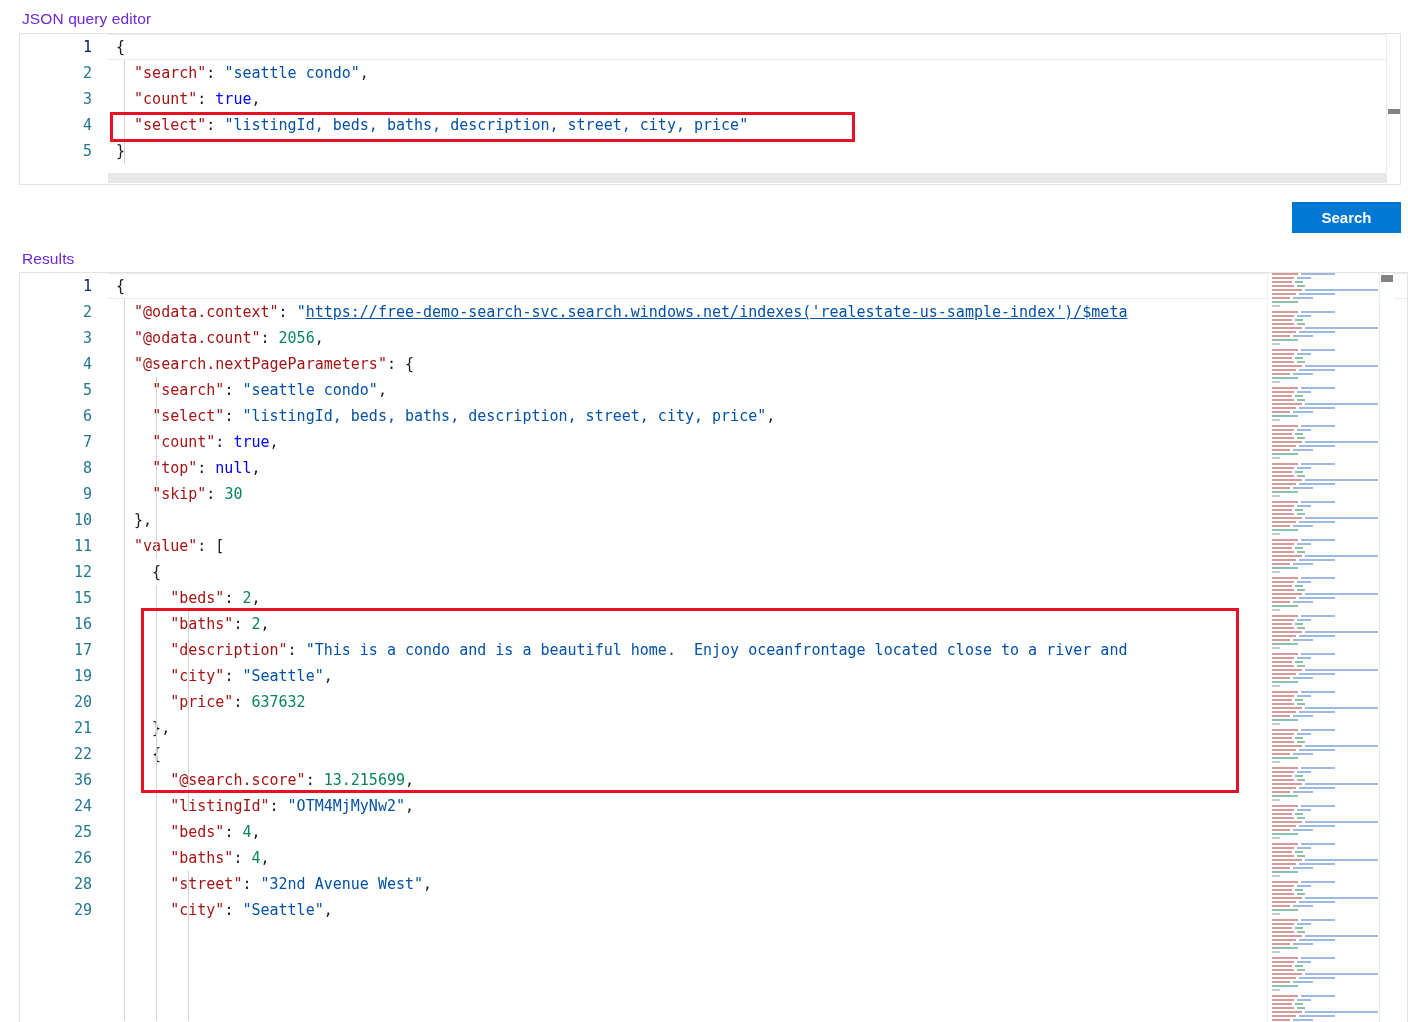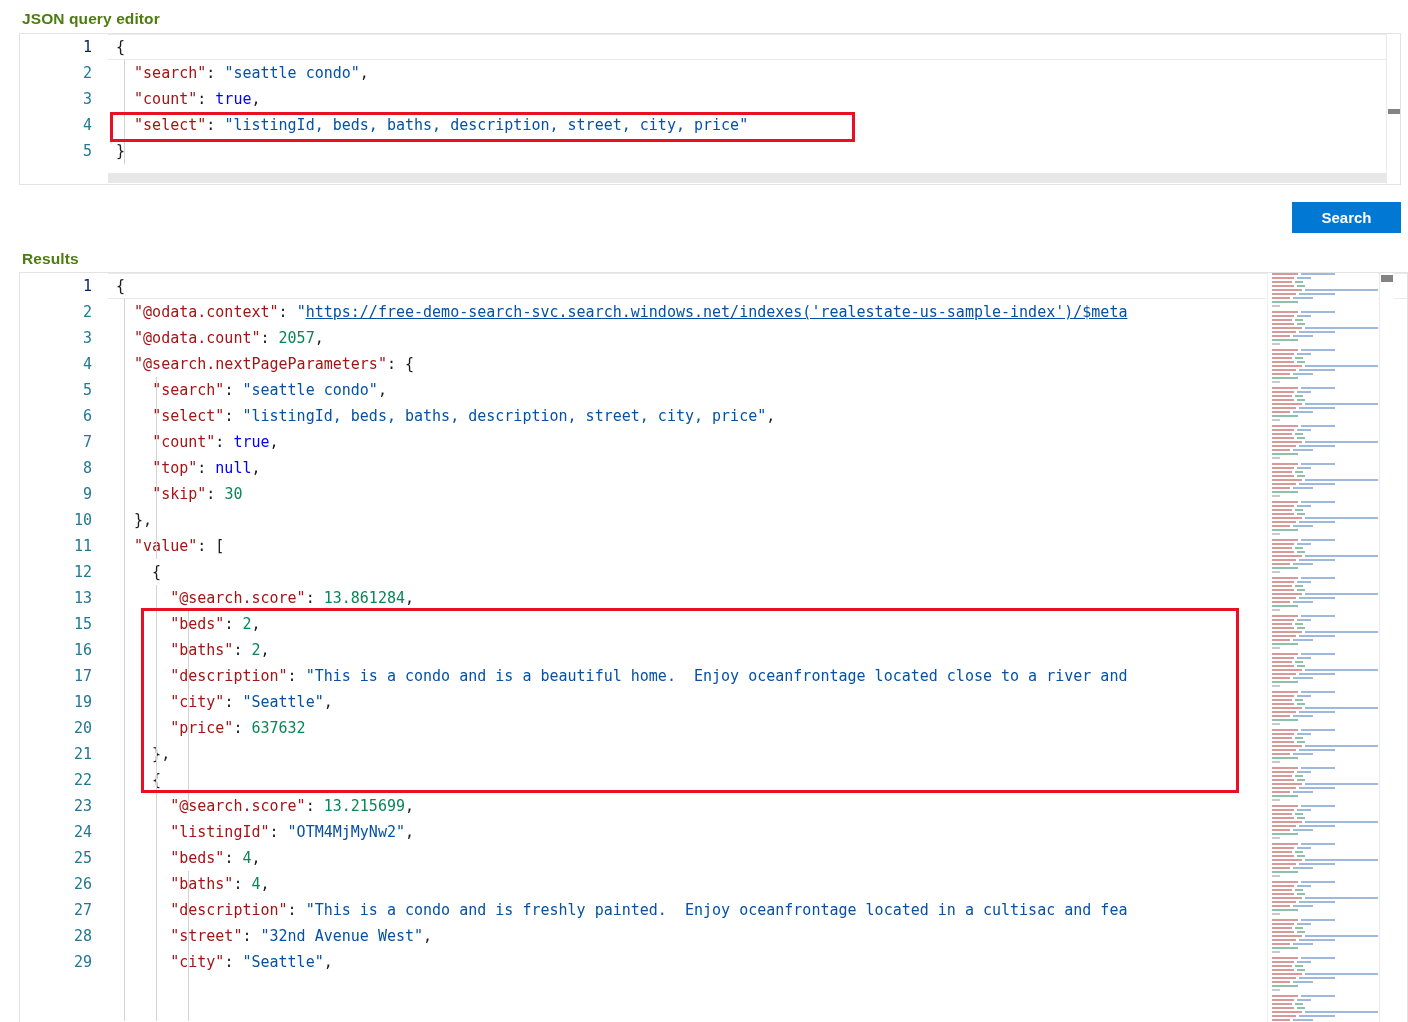--- a/index.html
+++ b/index.html
@@ -10,23 +10,22 @@
     font-size:15px;
     color:#1b1b1b;
     overflow:hidden;
   }
   .page{position:relative;width:1408px;height:1022px;}
 
   
   .section-label{
     font-family:"Liberation Sans", sans-serif;
     font-size:15.5px;
-    color:#4d7c0f;
+    color:#6d28d9;
     letter-spacing:.1px;
-    font-weight:bold;
   }
   #label-editor{position:absolute;left:22px;top:10px;}
   #label-results{position:absolute;left:22px;top:250px;}
 
   
   .editor{
     position:absolute;
     background:#ffffff;
     border:1px solid #e3e3e3;
     box-sizing:border-box;
@@ -179,43 +178,41 @@
   <div class="redbox" id="redbox-select"></div>
 
   <button id="search-button">Search</button>
 
   <div id="label-results" class="section-label">Results</div>
 
   <div class="editor" id="editor-results">
     <div class="code-area" id="results-code">
         <div class="line active"><div class="codeline-box"></div><span class="gutter">1</span><span class="code"><span class="p">{</span></span></div>
         <div class="line"><span class="gutter">2</span><span class="code"><span class="p">  </span><span class="k">"@odata.context"</span><span class="p">: </span><span class="s">"</span><span class="lnk">https://free-demo-search-svc.search.windows.net/indexes('realestate-us-sample-index')/$meta</span></span></div>
-        <div class="line"><span class="gutter">3</span><span class="code"><span class="p">  </span><span class="k">"@odata.count"</span><span class="p">: </span><span class="n">2057</span><span class="p">,</span></span></div>
+        <div class="line"><span class="gutter">3</span><span class="code"><span class="p">  </span><span class="k">"@odata.count"</span><span class="p">: </span><span class="n">2056</span><span class="p">,</span></span></div>
         <div class="line"><span class="gutter">4</span><span class="code"><span class="p">  </span><span class="k">"@search.nextPageParameters"</span><span class="p">: {</span></span></div>
         <div class="line"><span class="gutter">5</span><span class="code"><span class="p">    </span><span class="k">"search"</span><span class="p">: </span><span class="s">"seattle condo"</span><span class="p">,</span></span></div>
         <div class="line"><span class="gutter">6</span><span class="code"><span class="p">    </span><span class="k">"select"</span><span class="p">: </span><span class="s">"listingId, beds, baths, description, street, city, price"</span><span class="p">,</span></span></div>
         <div class="line"><span class="gutter">7</span><span class="code"><span class="p">    </span><span class="k">"count"</span><span class="p">: </span><span class="b">true</span><span class="p">,</span></span></div>
         <div class="line"><span class="gutter">8</span><span class="code"><span class="p">    </span><span class="k">"top"</span><span class="p">: </span><span class="b">null</span><span class="p">,</span></span></div>
         <div class="line"><span class="gutter">9</span><span class="code"><span class="p">    </span><span class="k">"skip"</span><span class="p">: </span><span class="n">30</span></span></div>
         <div class="line"><span class="gutter">10</span><span class="code"><span class="p">  },</span></span></div>
         <div class="line"><span class="gutter">11</span><span class="code"><span class="p">  </span><span class="k">"value"</span><span class="p">: [</span></span></div>
         <div class="line"><span class="gutter">12</span><span class="code"><span class="p">    {</span></span></div>
-        <div class="line"><span class="gutter">13</span><span class="code"><span class="p">      </span><span class="k">"@search.score"</span><span class="p">: </span><span class="n">13.861284</span><span class="p">,</span></span></div>
         <div class="line"><span class="gutter">15</span><span class="code"><span class="p">      </span><span class="k">"beds"</span><span class="p">: </span><span class="n">2</span><span class="p">,</span></span></div>
         <div class="line"><span class="gutter">16</span><span class="code"><span class="p">      </span><span class="k">"baths"</span><span class="p">: </span><span class="n">2</span><span class="p">,</span></span></div>
         <div class="line"><span class="gutter">17</span><span class="code"><span class="p">      </span><span class="k">"description"</span><span class="p">: </span><span class="s">"This is a condo and is a beautiful home.  Enjoy oceanfrontage located close to a river and</span></span></div>
         <div class="line"><span class="gutter">19</span><span class="code"><span class="p">      </span><span class="k">"city"</span><span class="p">: </span><span class="s">"Seattle"</span><span class="p">,</span></span></div>
         <div class="line"><span class="gutter">20</span><span class="code"><span class="p">      </span><span class="k">"price"</span><span class="p">: </span><span class="n">637632</span></span></div>
         <div class="line"><span class="gutter">21</span><span class="code"><span class="p">    },</span></span></div>
         <div class="line"><span class="gutter">22</span><span class="code"><span class="p">    {</span></span></div>
-        <div class="line"><span class="gutter">23</span><span class="code"><span class="p">      </span><span class="k">"@search.score"</span><span class="p">: </span><span class="n">13.215699</span><span class="p">,</span></span></div>
+        <div class="line"><span class="gutter">36</span><span class="code"><span class="p">      </span><span class="k">"@search.score"</span><span class="p">: </span><span class="n">13.215699</span><span class="p">,</span></span></div>
         <div class="line"><span class="gutter">24</span><span class="code"><span class="p">      </span><span class="k">"listingId"</span><span class="p">: </span><span class="s">"OTM4MjMyNw2"</span><span class="p">,</span></span></div>
         <div class="line"><span class="gutter">25</span><span class="code"><span class="p">      </span><span class="k">"beds"</span><span class="p">: </span><span class="n">4</span><span class="p">,</span></span></div>
         <div class="line"><span class="gutter">26</span><span class="code"><span class="p">      </span><span class="k">"baths"</span><span class="p">: </span><span class="n">4</span><span class="p">,</span></span></div>
-        <div class="line"><span class="gutter">27</span><span class="code"><span class="p">      </span><span class="k">"description"</span><span class="p">: </span><span class="s">"This is a condo and is freshly painted.  Enjoy oceanfrontage located in a cultisac and fea</span></span></div>
         <div class="line"><span class="gutter">28</span><span class="code"><span class="p">      </span><span class="k">"street"</span><span class="p">: </span><span class="s">"32nd Avenue West"</span><span class="p">,</span></span></div>
         <div class="line"><span class="gutter">29</span><span class="code"><span class="p">      </span><span class="k">"city"</span><span class="p">: </span><span class="s">"Seattle"</span><span class="p">,</span></span></div>
       </div>
 
     <div class="guide" style="left:104px;top:26px;height:722px;"></div>
     <div class="guide" style="left:136px;top:104px;height:182px;"></div>
     <div class="guide" style="left:136px;top:312px;height:436px;"></div>
     <div class="guide" style="left:168px;top:338px;height:200px;"></div>
     <div class="guide" style="left:168px;top:598px;height:150px;"></div>
   </div>

